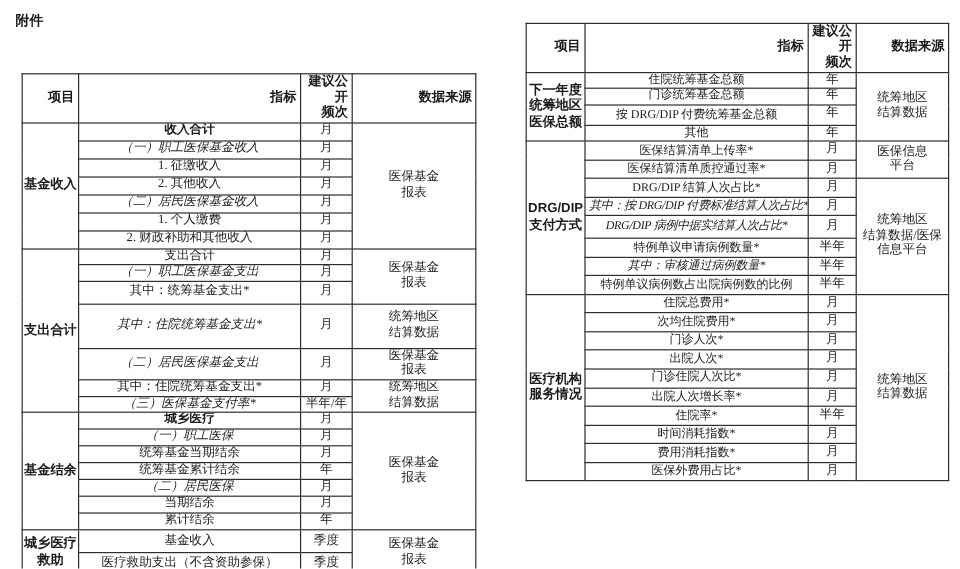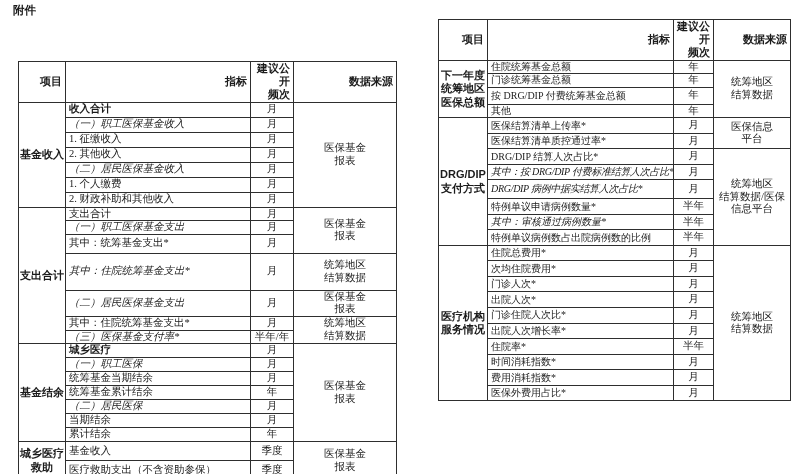--- a/index.html
+++ b/index.html
@@ -1,32 +1,32 @@
 <!DOCTYPE html>
 <html><head>
 <meta charset="utf-8">
 <style>
   html,body{margin:0;padding:0;background:#ffffff;}
   .page{position:relative;width:800px;height:474px;background:#ffffff;
         font-family:"Liberation Serif","DejaVu Serif",serif;color:#1b1b1b;overflow:hidden;}
-  .attachment{position:absolute;left:13px;top:3px;
+  .attachment{position:absolute;left:13px;top:10px;
         font-family:"Liberation Sans","DejaVu Sans",sans-serif;font-weight:bold;font-size:11.5px;}
   .title{position:absolute;left:0;top:25px;width:384px;text-align:center;
         font-size:17.5px;font-weight:bold;letter-spacing:1.5px;}
   table.tbl{position:absolute;border-collapse:collapse;table-layout:fixed;
         border:1.5px solid #2e2e2e;background:#ffffff;}
   .lt{left:18px;top:61px;width:378px;}
   .rt{left:438px;top:19px;width:352px;}
   .tbl th,.tbl td{border:1px solid #2e2e2e;padding:0 3px;font-size:10.5px;
         line-height:1.2;overflow:hidden;vertical-align:middle;}
   .tbl th{font-family:"Liberation Sans","DejaVu Sans",sans-serif;font-weight:bold;
         text-align:right;white-space:pre-line;font-size:11px;}
   td.sec{font-family:"Liberation Sans","DejaVu Sans",sans-serif;font-weight:bold;
         text-align:center;white-space:pre-line;font-size:11px;padding:0 1px;}
-  td.ind{text-align:left;white-space:nowrap;}
+  td.ind{text-align:center;white-space:nowrap;}
   .rt td.ind{font-size:10px;}
   td.freq{text-align:center;white-space:nowrap;padding:0 1px;}
   td.src{text-align:center;white-space:pre-line;padding:0 1px;}
   .bold{font-weight:bold;}
   .kai{font-style:italic;margin-left:41px;}
   .i1{padding-left:14px;}
   .i2{padding-left:20px;}
   .tight{font-size:9.5px;letter-spacing:-0.3px;}
   .note{position:absolute;left:428px;top:391px;width:368px;font-size:10.5px;}
 </style>

